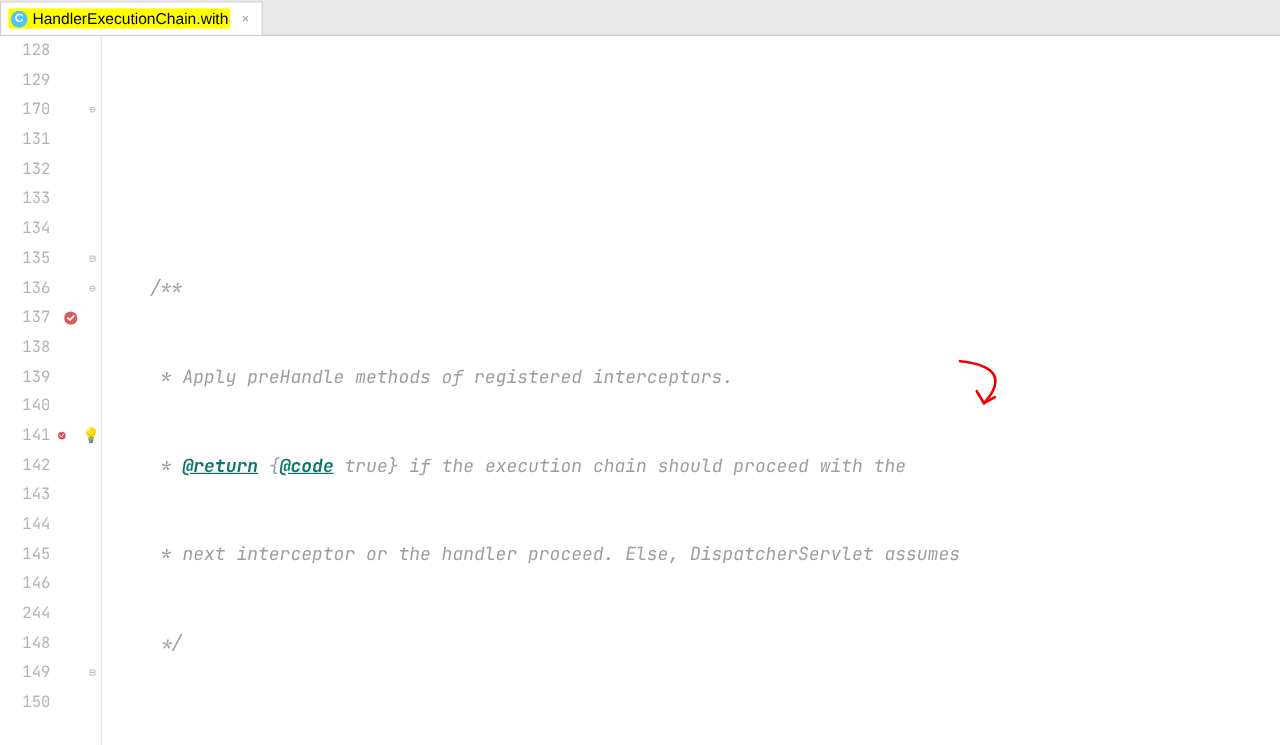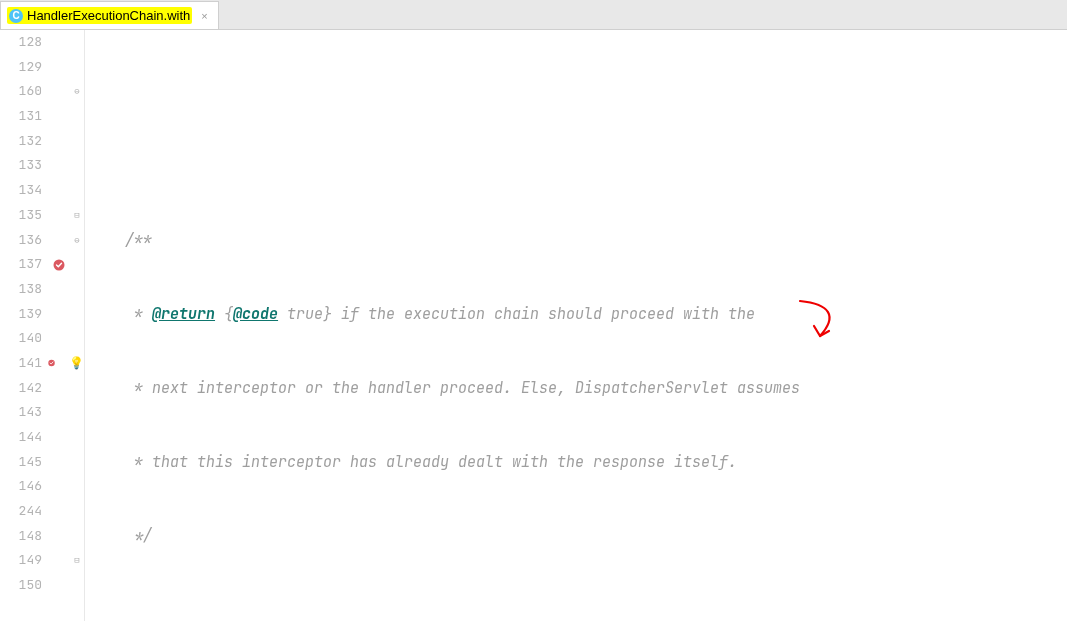--- a/index.html
+++ b/index.html
@@ -100,42 +100,42 @@
       <span class="file-icon">C</span>
       <span>HandlerExecutionChain.with</span>
     </span>
     <span class="close">×</span>
   </div>
 </div>
 
 <div class="editor">
 
   
-  <div class="gutter" id="gutter"><div>128</div><div>129</div><div>160</div><div>131</div><div>132</div><div>133</div><div>134</div><div>135</div><div>136</div><div>137</div><div>138</div><div>139</div><div>140</div><div>141</div><div>142</div><div>143</div><div>144</div><div>145</div><div>146</div><div>244</div><div>148</div><div>149</div><div>150</div></div>
+  <div class="gutter" id="gutter"><div>128</div><div>129</div><div>170</div><div>131</div><div>132</div><div>133</div><div>134</div><div>135</div><div>136</div><div>137</div><div>138</div><div>139</div><div>140</div><div>141</div><div>142</div><div>143</div><div>144</div><div>145</div><div>146</div><div>244</div><div>148</div><div>149</div><div>150</div></div>
 
   
   <div class="bp-gutter" id="bpgutter"><div></div><div></div><div></div><div></div><div></div><div></div><div></div><div></div><div></div><div class="bp"><svg viewBox="0 0 12 12">
           <circle cx="6" cy="6" r="5.5" fill="#db5860"></circle>
           <path d="M3.5 6 l1.8 1.8 l3.2 -3.6" stroke="#fff" stroke-width="1.4" fill="none" stroke-linecap="round" stroke-linejoin="round"></path>
         </svg></div><div></div><div></div><div></div><div class="bp"><svg viewBox="0 0 12 12">
           <circle cx="6" cy="6" r="5.5" fill="#db5860"></circle>
           <path d="M3.5 6 l1.8 1.8 l3.2 -3.6" stroke="#fff" stroke-width="1.4" fill="none" stroke-linecap="round" stroke-linejoin="round"></path>
         </svg><span class="bulb" style="position: relative; left: 14px; font-size: 12px;">💡</span></div><div></div><div></div><div></div><div></div><div></div><div></div><div></div><div></div><div></div></div>
 
   
   <div class="fold-gutter" id="foldgutter"><div></div><div></div><div>⊖</div><div></div><div></div><div></div><div></div><div>⊟</div><div>⊖</div><div></div><div></div><div></div><div></div><div></div><div></div><div></div><div></div><div></div><div></div><div></div><div></div><div>⊟</div><div></div></div>
 
   
   <div class="code">
     <div class="row"> </div>
     <div class="row"> </div>
     <div class="row doc">    <span class="cmt">/**</span></div>
+    <div class="row doc">    <span class="cmt"> * Apply preHandle methods of registered interceptors.</span></div>
     <div class="row doc">    <span class="cmt"><span> * </span><span class="tag">@return</span><span> {</span><span class="tag">@code</span><span> true} if the execution chain should proceed with the</span></span></div>
     <div class="row doc">    <span class="cmt"> * next interceptor or the handler proceed. Else, DispatcherServlet assumes</span></div>
-    <div class="row doc">    <span class="cmt"> * that this interceptor has already dealt with the response itself.</span></div>
     <div class="row doc">    <span class="cmt"> */</span></div>
     
     
     
     
     
     
     
     
     

